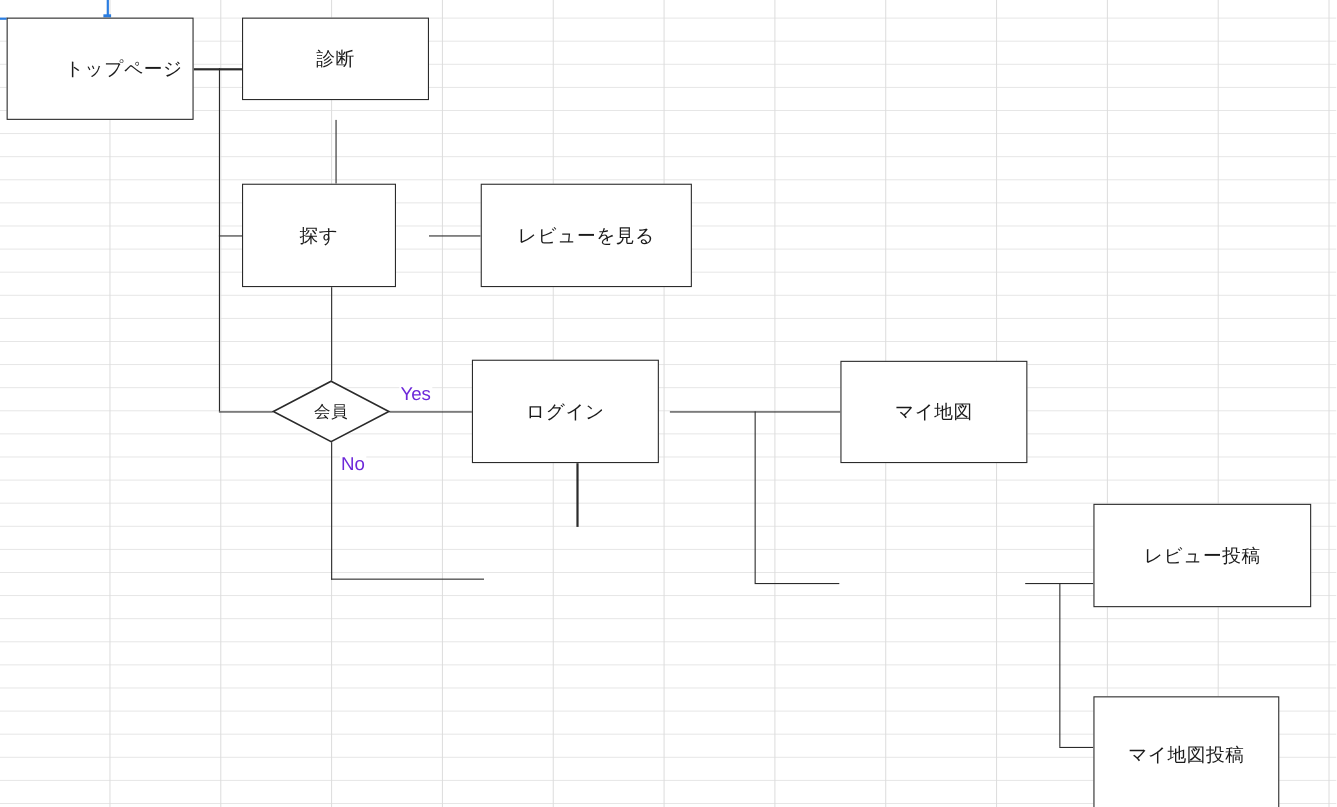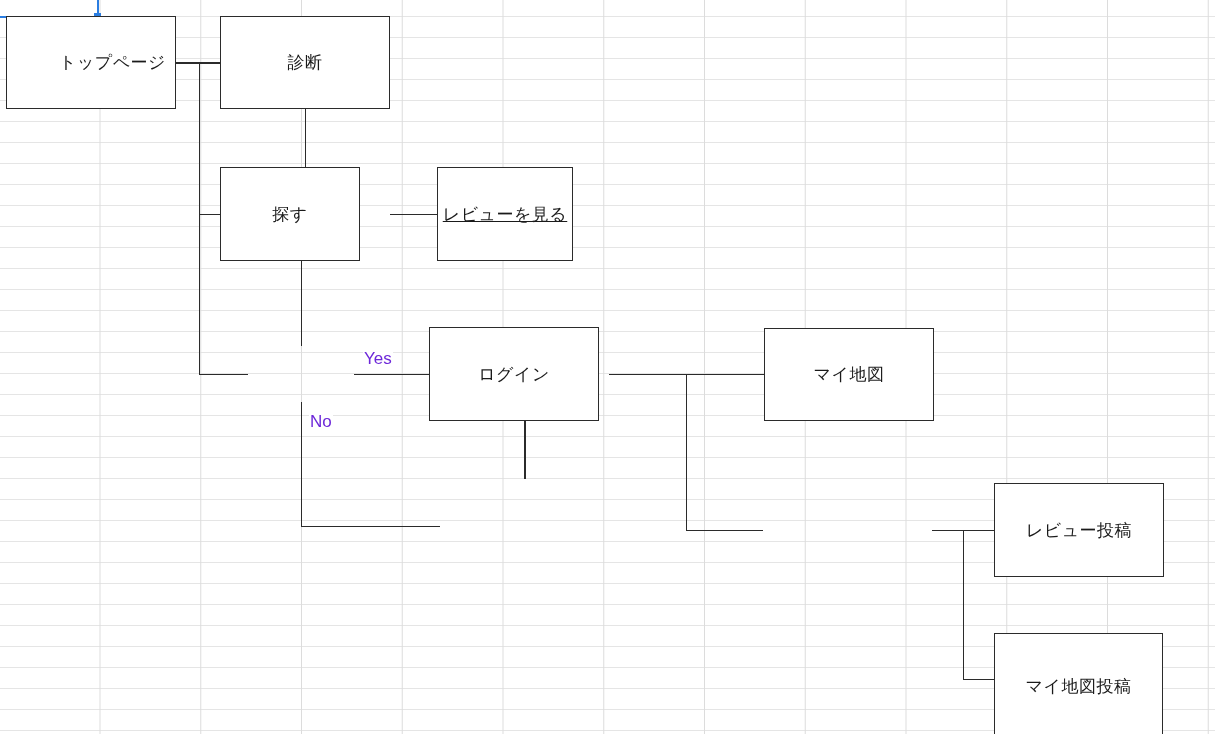--- a/index.html
+++ b/index.html
@@ -90,47 +90,53 @@
   <div class="ev" style="left:685.5px; top:373.5px; height:156.5px;"></div>
   <div class="eh" style="left:685.5px; top:529.5px; width:77.5px;"></div>
   <div class="eh" style="left:932px; top:529.5px; width:62px;"></div>
   <div class="ev" style="left:962.5px; top:529.5px; height:149.5px;"></div>
   <div class="eh" style="left:962.5px; top:678.5px; width:31.5px;"></div>
 
   <div class="node" style="left:6px; top:16px; width:170px; height:93px;padding-left:43px;">
     <span>トップページ</span>
   </div>
 
-  <div class="node" style="left:220px; top:16px; width:170px; height:93px;">
+  <div class="node" style="left:220px; top:16px; width:170px; height:75px;">
     <span>診断</span>
   </div>
 
   <div class="node" style="left:220px; top:167px; width:140px; height:94px;">
     <span>探す</span>
   </div>
 
-  <div class="node" style="left:437px; top:167px; width:136px; height:94px;text-decoration:underline;">
+  <div class="node" style="left:437px; top:167px; width:192px; height:94px;">
     <span>レビューを見る</span>
   </div>
 
   <div class="node" style="left:429px; top:327px; width:170px; height:94px;">
     <span>ログイン</span>
   </div>
 
 
   <div class="node" style="left:764px; top:328px; width:170px; height:93px;">
     <span>マイ地図</span>
   </div>
 
 
-  <div class="node" style="left:994px; top:483px; width:170px; height:94px;">
+  <div class="node" style="left:994px; top:458px; width:198px; height:94px;">
     <span>レビュー投稿</span>
   </div>
 
   <div class="node" style="left:994px; top:633px; width:169px; height:106px;">
     <span>マイ地図投稿</span>
   </div>
 
+  <div class="diamond-wrap" style="left:247px; top:345px; width:108px; height:58px;">
+    <svg width="108" height="58" viewBox="0 0 108 58">
+      <polygon points="54,1.5 106.5,29 54,56.5 1.5,29" fill="#ffffff" stroke="#2b2b2b" stroke-width="1.5"></polygon>
+    </svg>
+    <span class="diamond-label">会員</span>
+  </div>
 
   <div class="elabel" style="left:363px; top:350px;">Yes</div>
   <div class="elabel" style="left:309px; top:413px;">No</div>
 
 </div>
 
 </body></html>

